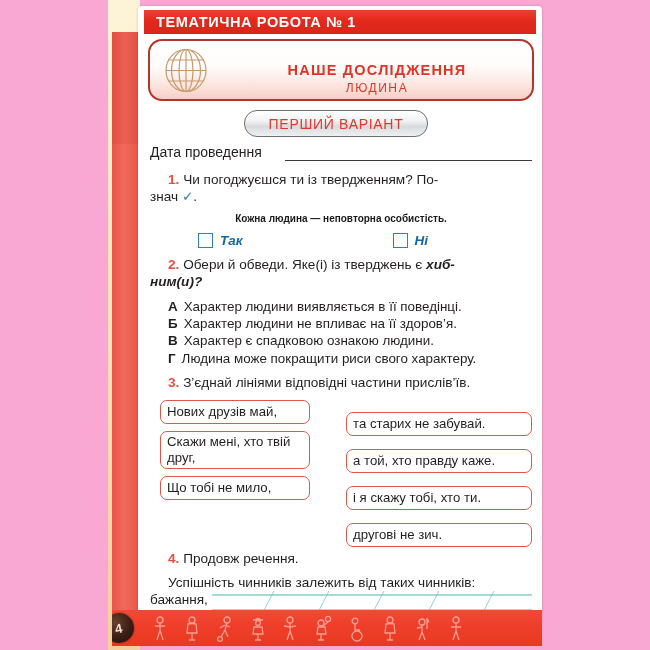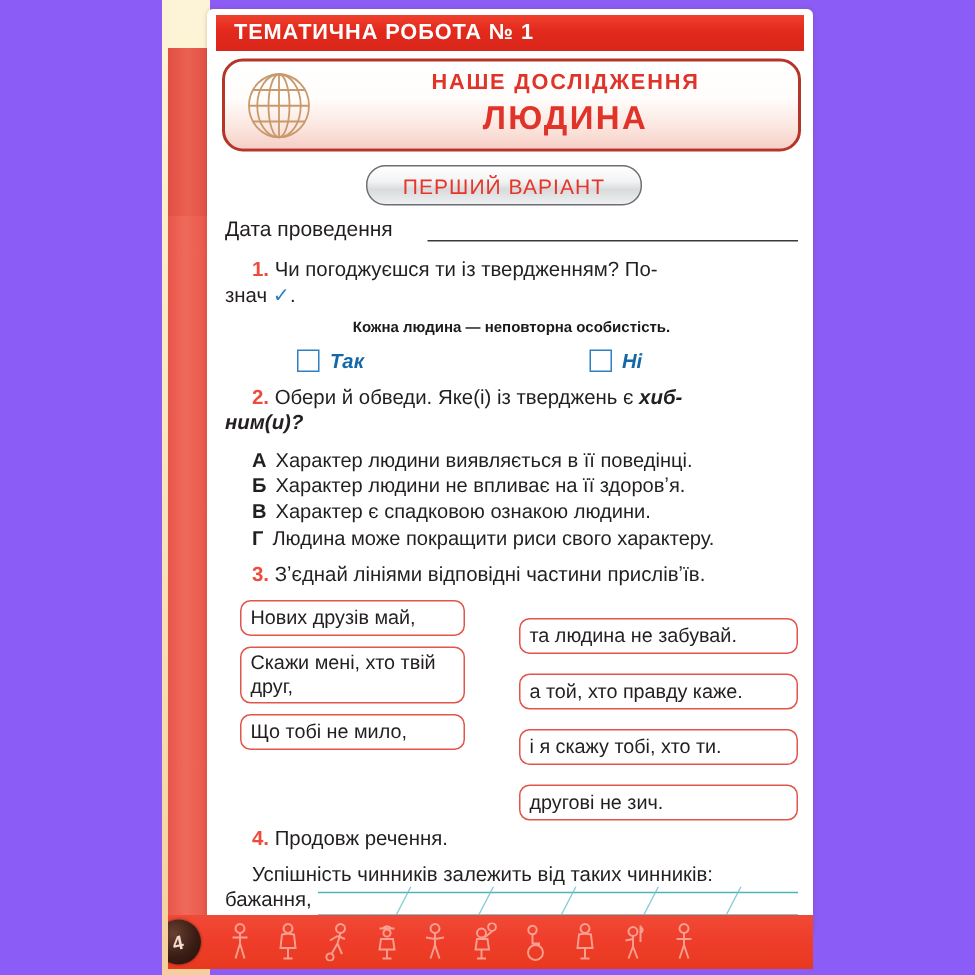--- a/index.html
+++ b/index.html
@@ -2,21 +2,21 @@
 <html><head>
 <meta charset="utf-8">
 <style>
   html,body{margin:0;padding:0;}
   body{
     width:650px;height:650px;overflow:hidden;
     background:#ffffff;
     font-family:"Liberation Sans", sans-serif;
     -webkit-font-smoothing:antialiased;
   }
-  .page{position:relative;width:650px;height:650px;background:#8b5cf6;}
+  .page{position:relative;width:650px;height:650px;background:#f9a8d4;}
 
   
   .cream-strip{
     position:absolute;left:108px;top:0;width:32px;height:650px;
     background:linear-gradient(to bottom,#fdf4d8 0%,#fbf0cf 14%,#fae8c0 40%,#f7dcae 72%,#f4cf9c 100%);
   }
   .red-tab{
     position:absolute;left:112px;top:32px;width:26px;height:578px;
     background:linear-gradient(to right,#e8564a 0%,#ef6a5b 45%,#e9584b 100%);
   }
@@ -48,29 +48,29 @@
 
   
   .title-panel{
     position:absolute;left:10px;top:33px;width:382px;height:58px;
     border:2px solid #b5352a;border-radius:14px;
     background:linear-gradient(to bottom,#ffffff 0%,#fffdfb 42%,#fbe4dd 78%,#f5cfc6 100%);
     overflow:hidden;
   }
   .globe{position:absolute;left:12px;top:6px;width:48px;height:47px;}
   .title-lines{
-    position:absolute;left:84px;top:6px;width:286px;
+    position:absolute;left:84px;top:21px;width:286px;
     text-align:center;
   }
   .title-line1{
     color:#e0332a;font-weight:bold;font-size:14.5px;letter-spacing:1.2px;
     white-space:nowrap;
   }
   .title-line2{
-    color:#e0332a;font-weight:bold;font-size:22px;letter-spacing:1.6px;
+    color:#e0332a;font-weight:normal;font-size:12px;letter-spacing:1.6px;
     margin-top:3px;white-space:nowrap;
   }
 
   
   .pill{
     position:absolute;left:106px;top:104px;width:182px;height:25px;
     border:1.6px solid #6d6d72;border-radius:13px;
     background:linear-gradient(to bottom,#ffffff 0%,#f3f4f5 38%,#d8dbdd 62%,#eef0f1 100%);
     display:flex;align-items:center;justify-content:center;
   }
@@ -264,21 +264,21 @@
         </div>
 
         <div class="match">
           <div class="mcol mleft">
             <div class="mbox one">Нових друзів май,</div>
             <div class="mbox two">Скажи мені, хто твій друг,</div>
             <div class="mbox one">Що тобі не мило,</div>
           </div>
           <div class="mcol mright">
             <div class="spacer-top"></div>
-            <div class="mbox one">та людина не забувай.</div>
+            <div class="mbox one">та старих не забувай.</div>
             <div class="mbox one">а той, хто правду каже.</div>
             <div class="mbox one">і я скажу тобі, хто ти.</div>
             <div class="mbox one">другові не зич.</div>
           </div>
         </div>
 
         <div class="q q-indent final">
           <span class="qnum">4.</span>
           <span>Продовж речення.</span>
         </div>

